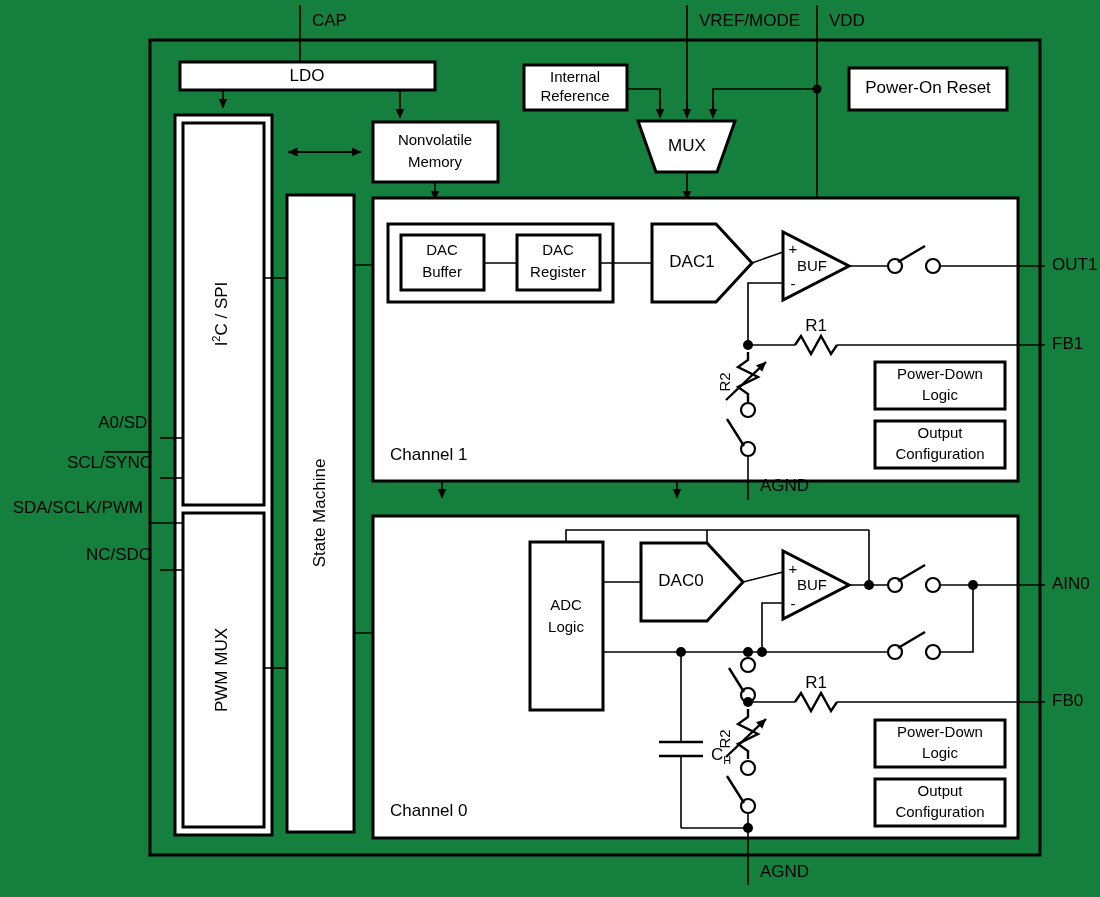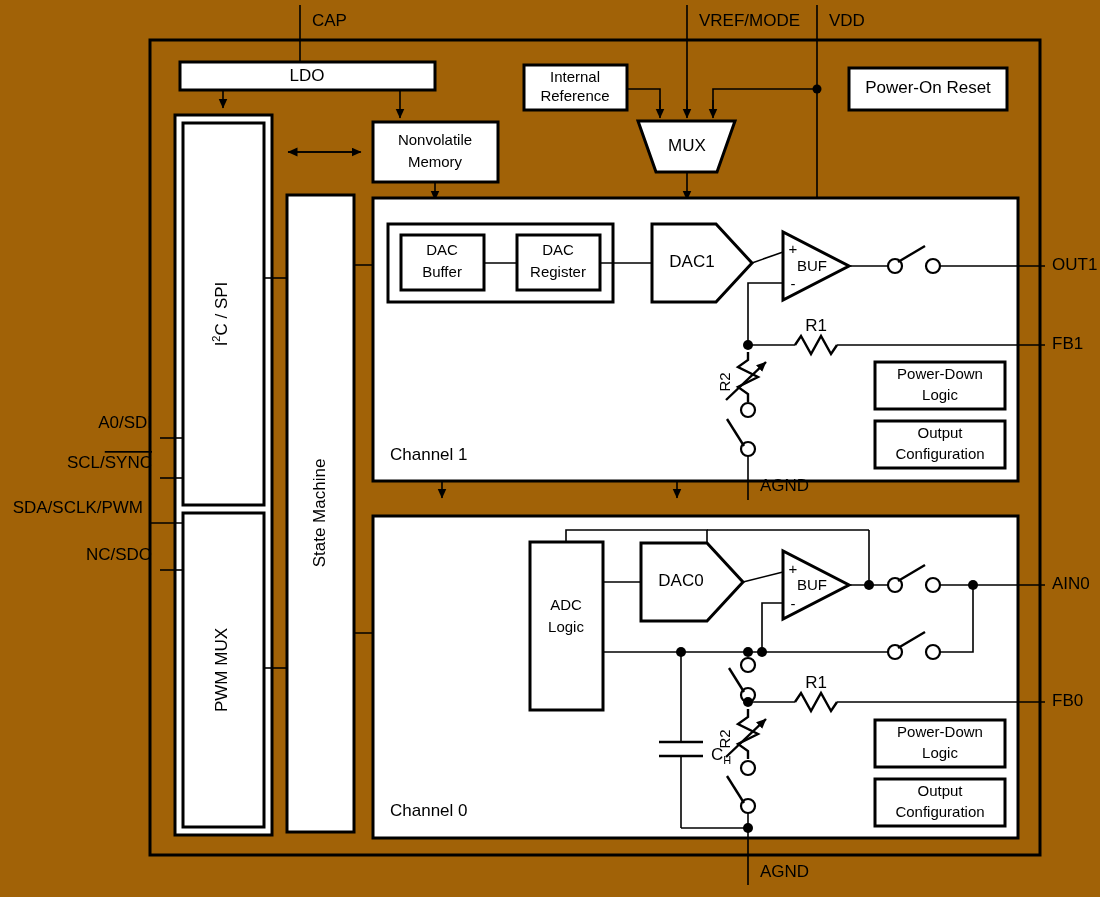--- a/index.html
+++ b/index.html
@@ -4,21 +4,21 @@
 <style>
   html, body {
     margin: 0;
     padding: 0;
     background: #ffffff;
   }
   #root {
     position: relative;
     width: 1100px;
     height: 897px;
-    background: #a16207;
+    background: #15803d;
     font-family: "Liberation Sans", sans-serif;
   }
   svg { display: block; }
   .blk { fill: #ffffff; stroke: #000000; stroke-width: 3; }
   .blk-outer { fill: none; stroke: #000000; stroke-width: 3; }
   .wire { stroke: #000000; stroke-width: 1.6; fill: none; }
   .wire-thick { stroke: #000000; stroke-width: 2.4; fill: none; }
   .sw { fill: #ffffff; stroke: #000000; stroke-width: 2.2; }
   .dot { fill: #000000; }
   .lbl {

